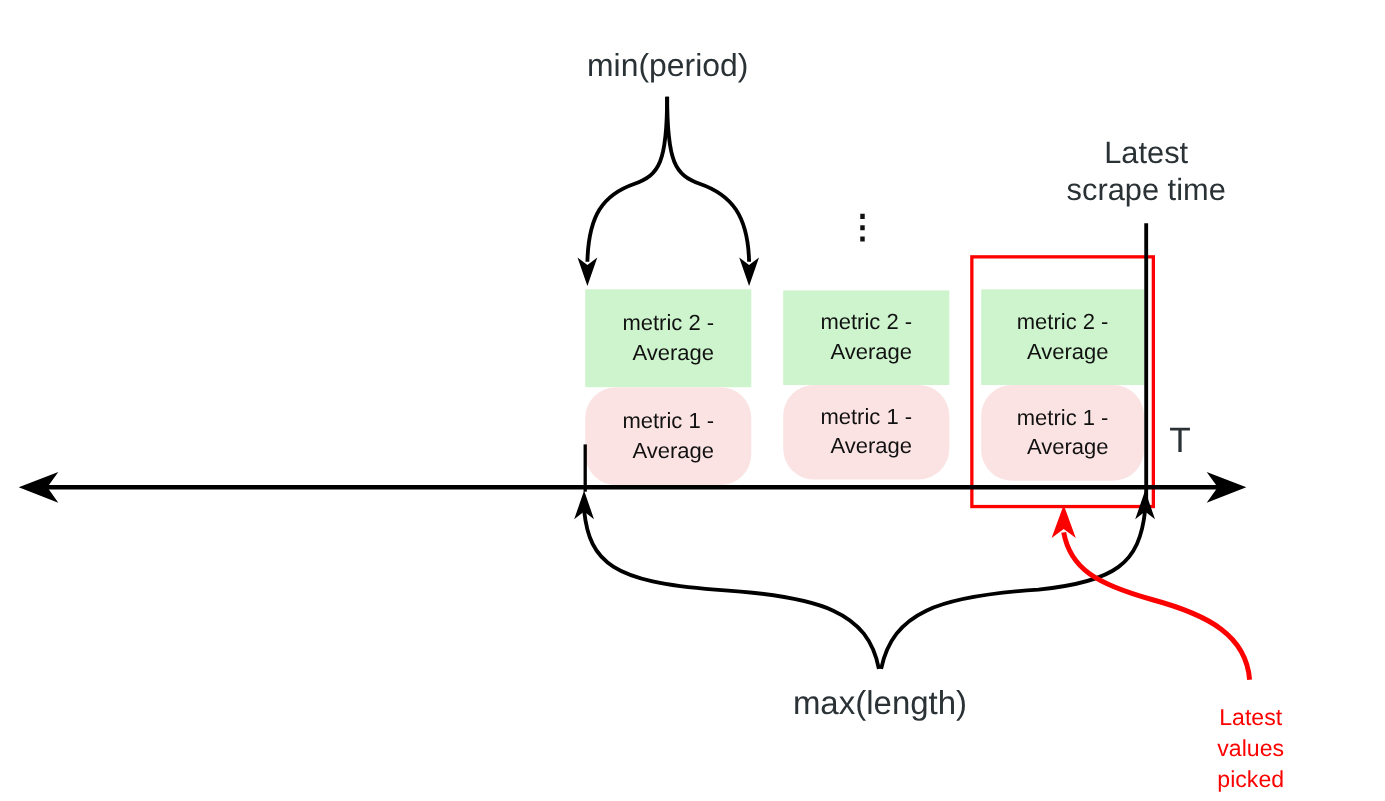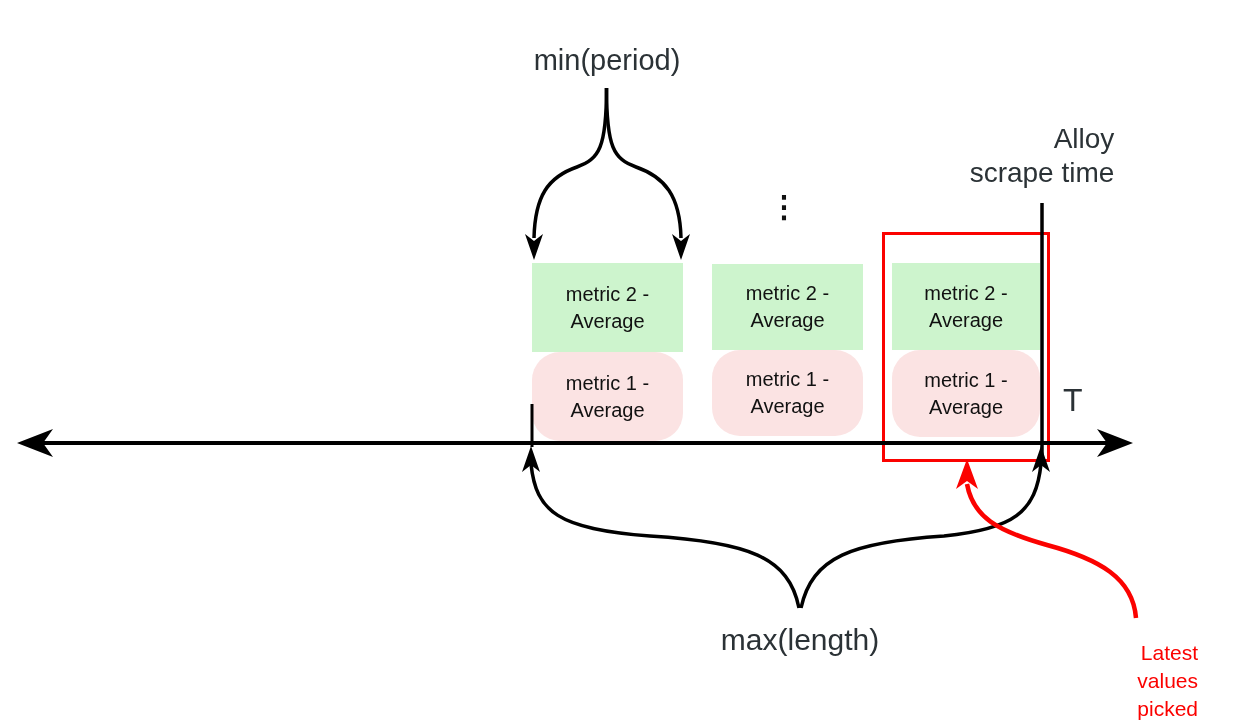--- a/index.html
+++ b/index.html
@@ -14,21 +14,21 @@
   .stack {
     position: absolute;
     display: flex;
     flex-direction: column;
     z-index: 1;
   }
   .cell {
     display: flex;
     align-items: center;
     justify-content: center;
-    text-align: center;
+    text-align: right;
     white-space: pre-line;
     font-size: 20px;
     line-height: 27px;
     color: #111111;
   }
   .cell.green { background: var(--green); }
   .cell.pink  { background: var(--pink); border-radius: 28px; }
   .red-rect {
     position: absolute;
     left: 882px; top: 232px;
@@ -41,21 +41,21 @@
   svg.overlay {
     position: absolute;
     left: 0; top: 0;
     z-index: 5;
     pointer-events: none;
   }
   .lbl {
     position: absolute;
     color: var(--text);
     white-space: pre-line;
-    text-align: right;
+    text-align: center;
     z-index: 6;
   }
   .lbl-min    { left: 607px;  top: 44px;  transform: translateX(-50%); font-size: 29px; }
   .lbl-alloy  { left: 1042px; top: 122px; transform: translateX(-50%); font-size: 28px; line-height: 34px; }
   .lbl-t      { left: 1063px; top: 382px; font-size: 32px; }
   .lbl-max    { left: 800px;  top: 623px; transform: translateX(-50%); font-size: 30px; }
   .lbl-latest { left: 1137px; top: 639px; transform: translateX(-50%); font-size: 21px; line-height: 28px; color: var(--red); }
   .lbl-dots   { left: 784px;  top: 192px; transform: translateX(-50%); font-size: 30px; font-weight: bold; color: #111111; line-height: 30px; }
 </style>
 </head>
@@ -103,20 +103,20 @@
     <path d="M 1041 464 C 1036 512, 1014 529, 944 536 C 852 542, 812 557, 801 608" fill="none" stroke="var(--line)" stroke-width="3.5"></path>
     <path d="M 531 446 L 522 472 L 531 465 L 540 472 Z" fill="var(--line)"></path>
     <path d="M 1041 446 L 1032 472 L 1041 465 L 1050 472 Z" fill="var(--line)"></path>
 
     <path d="M 967 484 C 973 517, 997 531, 1047 545 C 1099 559, 1133 578, 1136 618" fill="none" stroke="var(--red)" stroke-width="4.5"></path>
     <path d="M 967 459 L 956 489 L 967 481 L 978 489 Z" fill="var(--red)"></path>
   </svg>
 
   <div class="lbl lbl-min">min(period)</div>
   <div class="lbl lbl-dots">⋮</div>
-  <div class="lbl lbl-alloy">Alloy
+  <div class="lbl lbl-alloy">Latest
 scrape time</div>
   <div class="lbl lbl-t">T</div>
   <div class="lbl lbl-latest">Latest values
 picked</div>
   <div class="lbl lbl-max">max(length)</div>
 
 </div>
 
 </body></html>

